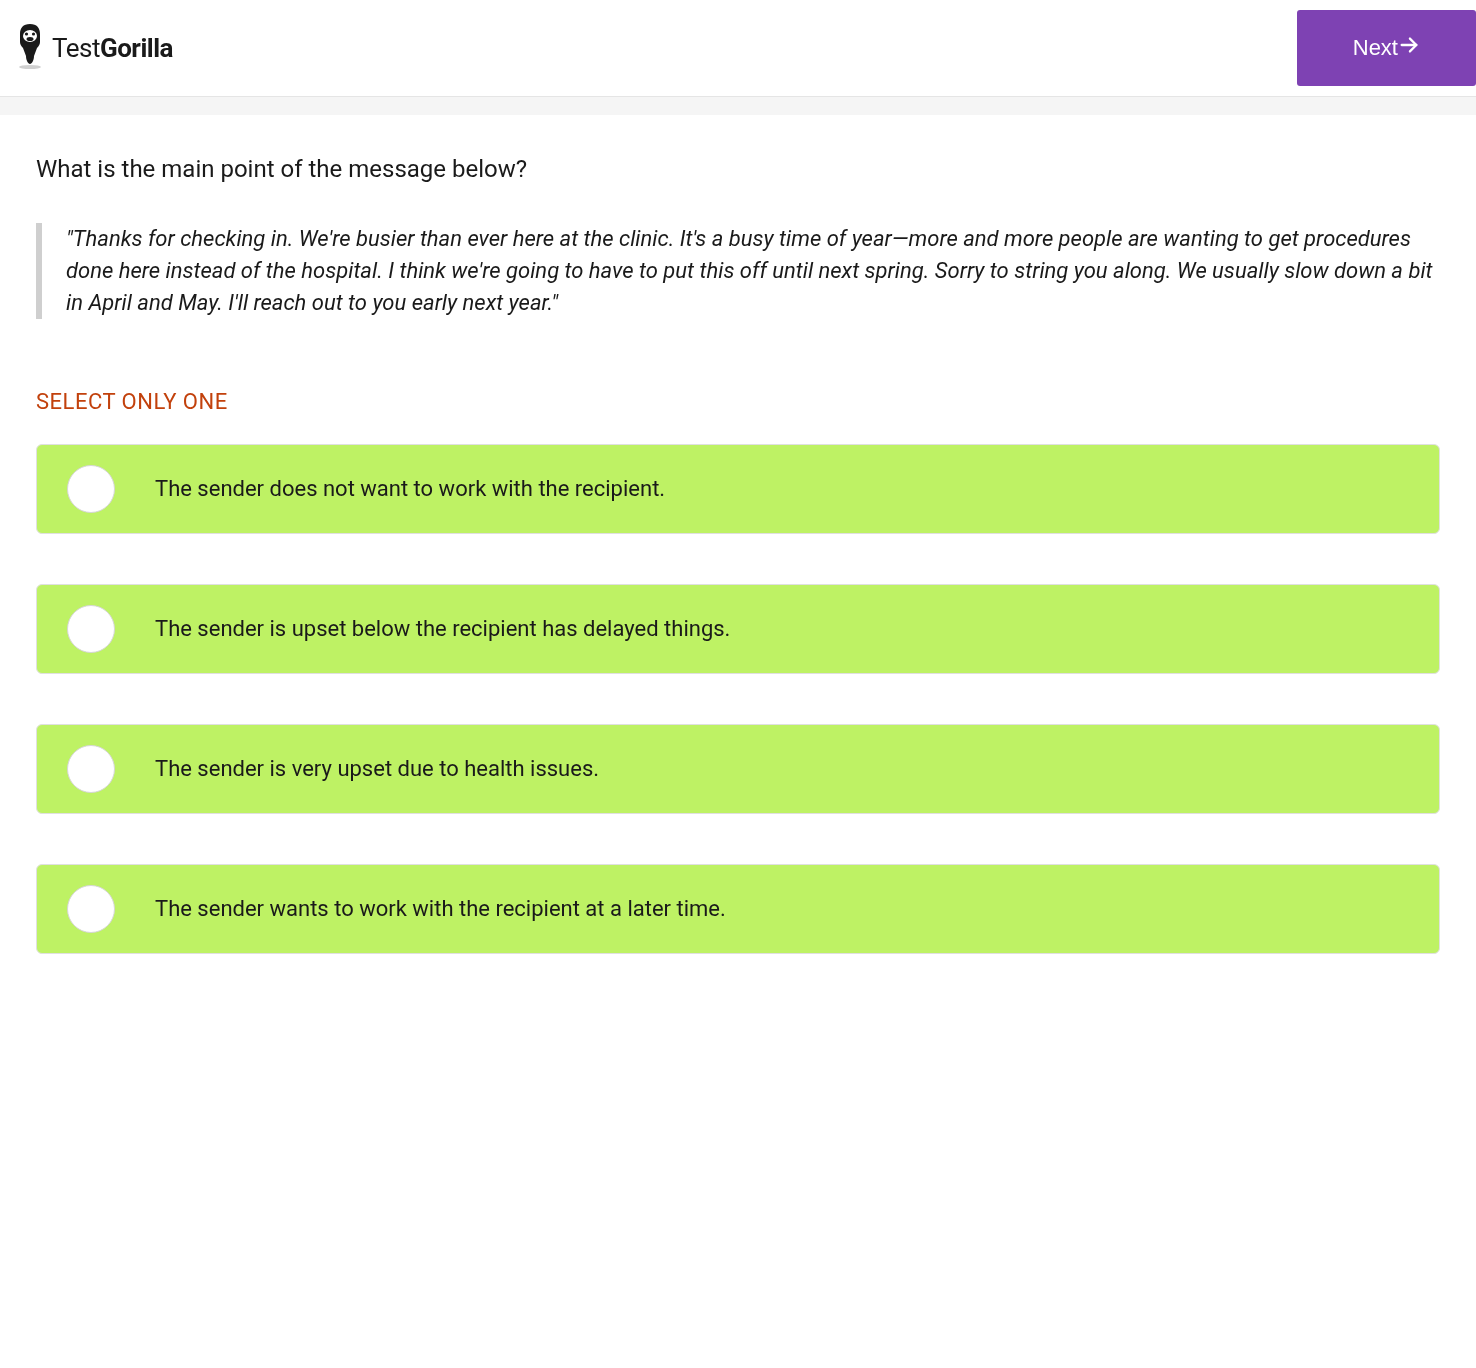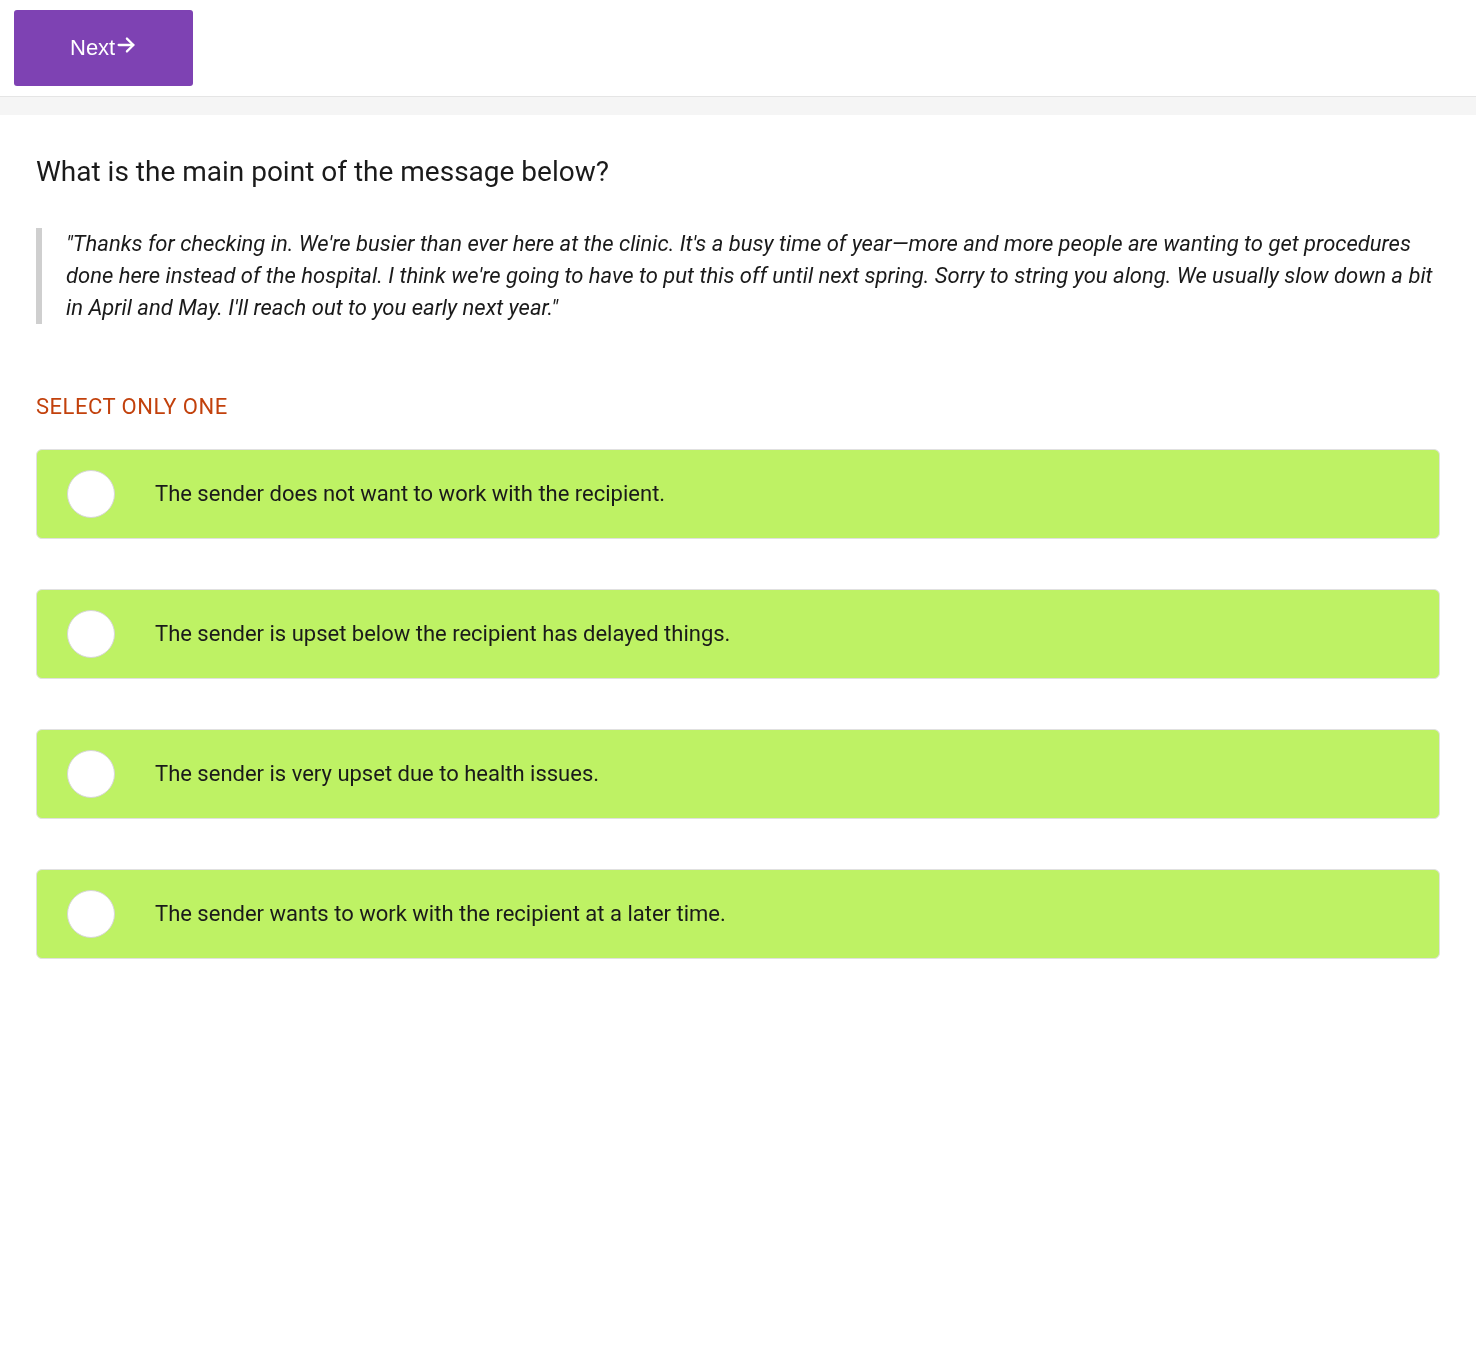--- a/index.html
+++ b/index.html
@@ -49,21 +49,21 @@
       border-radius: 3px;
     }
     .gap-bar {
       height: 18px;
       background: #f5f5f5;
     }
     .content {
       padding: 40px 36px;
     }
     .question-title {
-      font-size: 28px;
+      font-size: 24px;
       font-weight: 400;
       color: #1a1a1a;
       margin-bottom: 40px;
     }
     .quote-block {
       border-left: 6px solid #cfcfcf;
       padding-left: 24px;
       margin-bottom: 70px;
     }
     .quote-text {
@@ -108,20 +108,35 @@
     }
     .gorilla-icon {
       width: 32px;
       height: 48px;
     }
   </style>
 </head>
 <body>
 
 <div class="header">
+  <div class="logo">
+    <span>
+      <svg class="gorilla-icon" viewBox="0 0 32 48" fill="none">
+        <ellipse cx="16" cy="45" rx="11" ry="2" fill="#d0d0d0"></ellipse>
+        <path d="M 16 2 C 9 2 6 6 6 12 L 6 20 C 6 22 7 24 9 26 L 12 34 C 12 38 14 42 16 42 C 18 42 20 38 20 34 L 23 26 C 25 24 26 22 26 20 L 26 12 C 26 6 23 2 16 2 Z" fill="#1a1a1a"></path>
+        <ellipse cx="16" cy="14" rx="7" ry="6" fill="#fff"></ellipse>
+        <circle cx="12.5" cy="12" r="1.6" fill="#1a1a1a"></circle>
+        <circle cx="19.5" cy="12" r="1.6" fill="#1a1a1a"></circle>
+        <ellipse cx="16" cy="17" rx="3.5" ry="2" fill="#1a1a1a"></ellipse>
+      </svg>
+    </span>
+    <span class="logo-text">
+      <span class="light">Test</span><span class="bold">Gorilla</span>
+    </span>
+  </div>
   <button class="next-btn">
     <span>Next</span>
     <span>
       <svg width="22" height="22" viewBox="0 0 24 24" fill="none" stroke="#fff" stroke-width="2.5" stroke-linecap="round" stroke-linejoin="round">
         <line x1="4" y1="12" x2="20" y2="12"></line>
         <polyline points="13 5 20 12 13 19"></polyline>
       </svg>
     </span>
   </button>
 </div>

